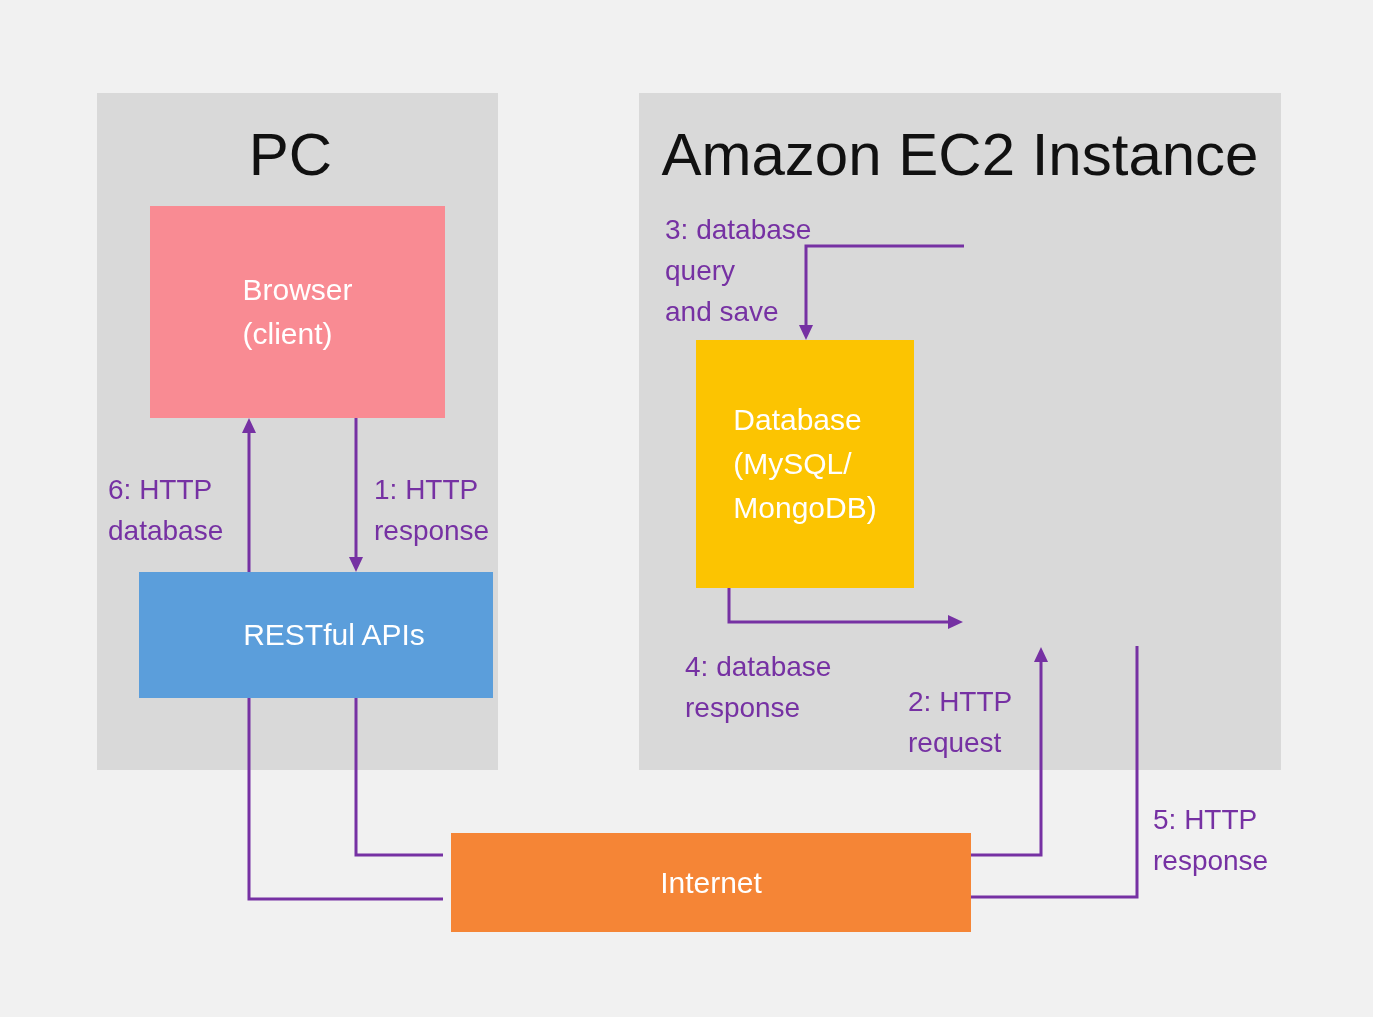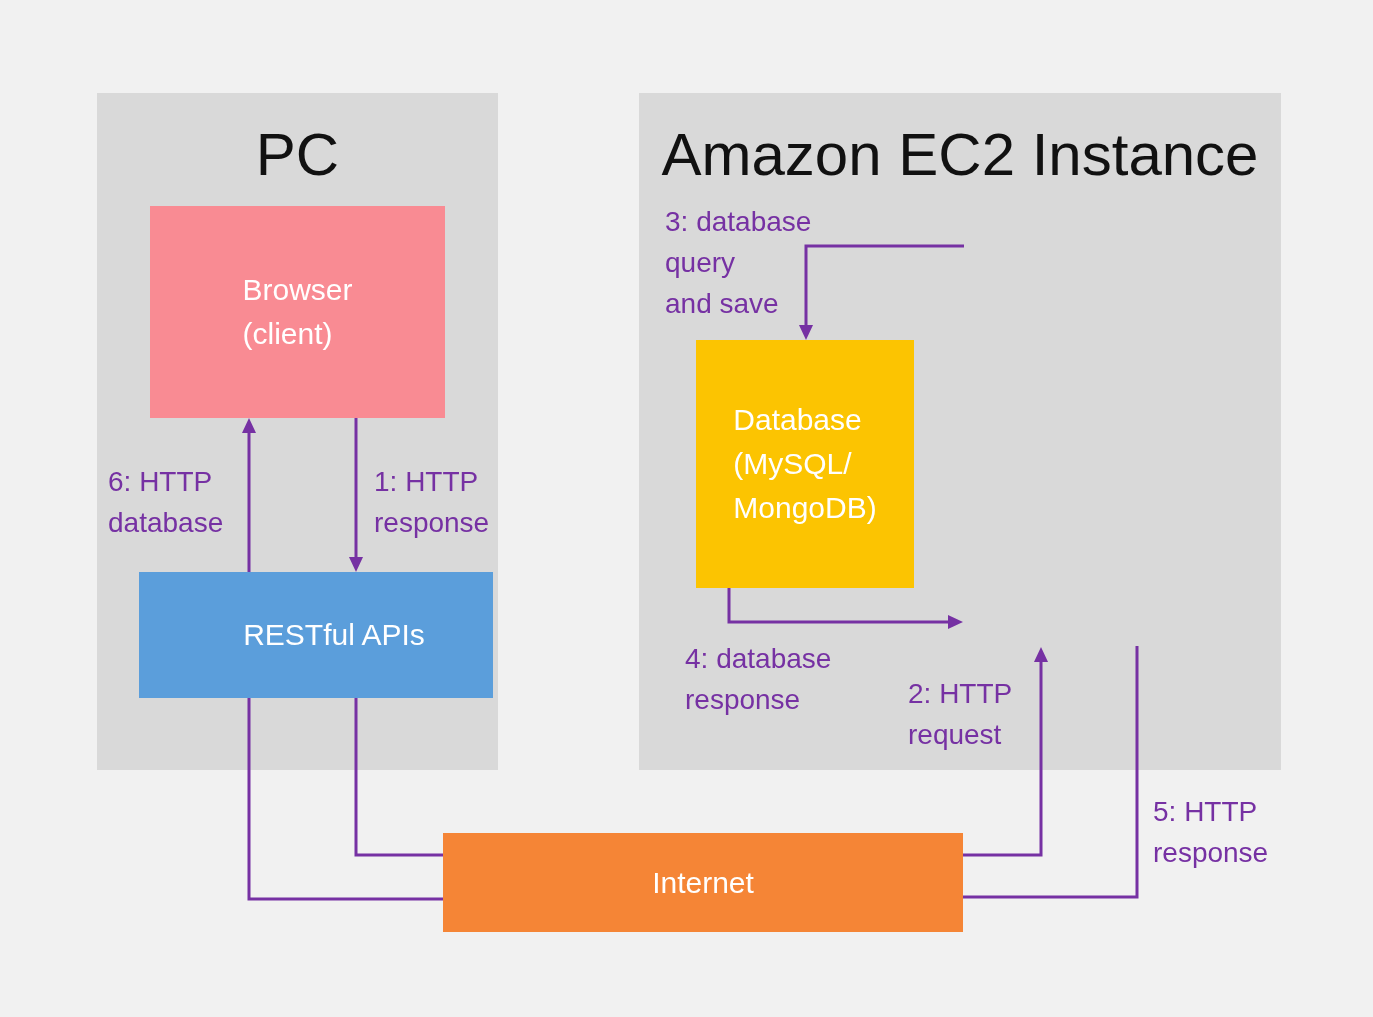--- a/index.html
+++ b/index.html
@@ -55,40 +55,41 @@
     text-align: left;
     color: var(--box-text, #FFFFFF);
     font-size: 30px;
     line-height: 44px;
     white-space: pre-line;
   }
   .node-browser  { background: var(--browser-box,  #F98B93); }
   .node-restful  { background: var(--restful-box,  #5B9EDB); }
   .node-database { background: var(--database-box, #FCC401); }
   .node-webserver{ background: var(--webserver-box,#7BBF4E); }
-  .node-internet { background: var(--internet-box, #F58536); }
+  .node-internet { background: var(--internet-box, #F58536); margin-left: 8px; }
   .edge-label {
     position: absolute;
     z-index: 4;
     color: var(--arrow, #7631A3);
     font-size: 28px;
     line-height: 41px;
     white-space: pre-line;
     text-align: left;
+    margin-top: 8px;
   }
 </style>
 </head>
 <body>
 
 <div class="stage">
 
   <div class="container" style="left:97px; top:93px; width:401px; height:677px;"></div>
   <div class="container" style="left:639px; top:93px; width:642px; height:677px;"></div>
 
-  <div class="container-title" style="left:97px; top:120px; width:401px;">PC</div>
+  <div class="container-title" style="left:90px; top:120px; width:401px;">PC</div>
   <div class="container-title" style="left:639px; top:120px; width:642px;">Amazon EC2 Instance</div>
 
   <svg class="edges" viewBox="0 0 1373 1017">
 
     <g>
       <path d="M 356 418 L 356 558"></path>
       <polygon points="356,572 349,557 363,557"></polygon>
     </g>
 
     <g>

